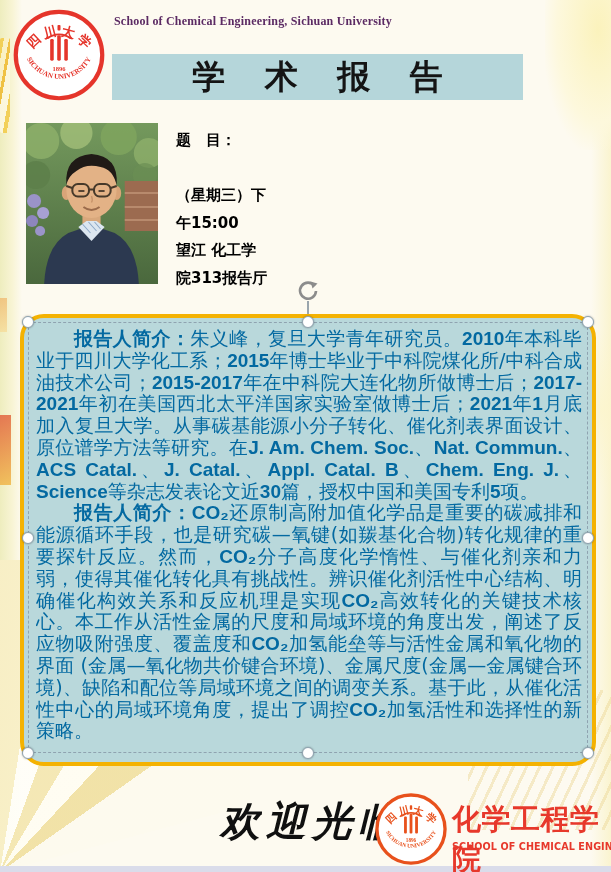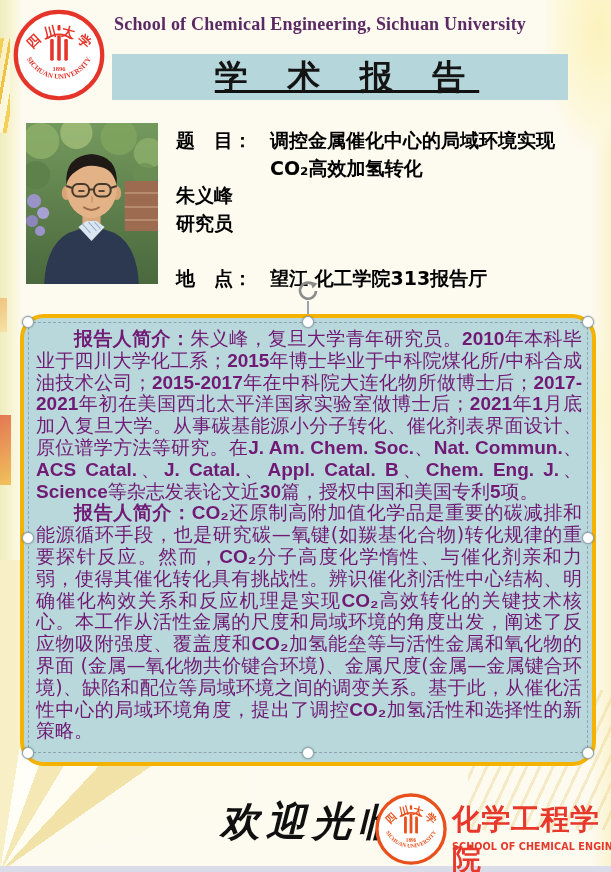--- a/index.html
+++ b/index.html
@@ -26,52 +26,52 @@
     background:linear-gradient(to left,#faf4cf,rgba(255,255,255,0));}
   .right-top-blob{left:545px;top:0;width:66px;height:150px;
     background:radial-gradient(ellipse at 80% 20%,#fbf2ba 0%,#fdf8dc 55%,rgba(255,255,255,0) 75%);opacity:.95;}
   .right-mid-blob{left:520px;top:330px;width:91px;height:160px;
     background:radial-gradient(ellipse at 90% 50%,#fcf5cc 0%,rgba(255,255,255,0) 70%);opacity:.8;}
   .right-bottom-streaks{left:468px;top:690px;width:143px;height:140px;
     background:repeating-linear-gradient(115deg,rgba(236,215,150,.55) 0 3px,rgba(255,252,240,0) 3px 12px);opacity:.85;}
   .bottom-strip{left:0;top:866px;width:611px;height:6px;background:#dadcea;}
   
   .school-en{position:absolute;left:114px;top:14px;width:480px;
-    font-family:"Liberation Serif",serif;font-weight:bold;font-size:18px;
+    font-family:"Liberation Serif",serif;font-weight:bold;font-size:12px;
     color:var(--header_purple);letter-spacing:.2px;}
-  .banner{position:absolute;left:112px;top:54px;width:456px;height:46px;
-    background:var(--banner_bg);display:flex;align-items:center;justify-content:center;text-decoration:underline;}
+  .banner{position:absolute;left:112px;top:54px;width:411px;height:46px;
+    background:var(--banner_bg);display:flex;align-items:center;justify-content:center;}
   .banner span{font-family:"DejaVu Serif","Liberation Serif",serif;font-size:33px;
     font-weight:600;letter-spacing:14px;padding-left:14px;color:#141414;}
   .seal{position:absolute;}
   .seal-top{left:12px;top:6px;width:94px;height:98px;color:var(--seal_red);}
   .seal-bottom{left:374px;top:792px;width:74px;height:74px;color:var(--footer_seal_orange);}
   .seal text{fill:currentColor;font-family:"Liberation Serif",serif;font-weight:bold;}
   
   .photo{position:absolute;left:26px;top:123px;width:132px;height:161px;}
   .info{position:absolute;left:176px;top:127px;width:432px;font-weight:bold;
-    font-size:19px;line-height:27.5px;color:#000;}
+    font-size:15px;line-height:27.5px;color:#000;}
   .info .row{display:grid;grid-template-columns:94px 1fr;}
   .info .lbl{white-space:nowrap;}
   
   .rotate-stem{position:absolute;left:307px;top:301px;width:1.5px;height:21px;background:#9aa5ad;}
   .rotate-icon{position:absolute;left:296px;top:279px;width:24px;height:24px;cursor:grab;}
   .gold-box{position:absolute;left:20px;top:314px;width:576px;height:452px;
     box-sizing:border-box;border:4px solid var(--box_border);border-radius:24px;
     background:var(--box_fill);}
   .selection{position:absolute;left:28px;top:322px;width:560px;height:431px;
     box-sizing:border-box;border:1.5px dashed var(--handle_gray);}
   .handle{position:absolute;width:10px;height:10px;border-radius:50%;background:#fff;
     border:1.2px solid var(--handle_gray);box-shadow:0 0 2px rgba(0,0,0,.35);
     transform:translate(-50%,-50%);cursor:pointer;}
   .h-tl{left:28px;top:322px;} .h-tm{left:308px;top:322px;} .h-tr{left:588px;top:322px;}
   .h-ml{left:28px;top:538px;} .h-mr{left:588px;top:538px;}
   .h-bl{left:28px;top:753px;} .h-bm{left:308px;top:753px;} .h-br{left:588px;top:753px;}
   .box-text{position:absolute;left:36px;top:328px;width:546px;height:420px;
-    font-size:19px;line-height:21.8px;text-align:justify;color:#701a75;overflow:hidden;}
+    font-size:19px;line-height:21.8px;text-align:justify;color:#0369a1;overflow:hidden;}
   .box-text p{margin:0;text-indent:2em;}
   .box-text b{font-family:"Liberation Sans",sans-serif;}
   
   .welcome{position:absolute;left:220px;top:794px;font-family:"DejaVu Serif","Liberation Serif",serif;
     font-style:italic;font-weight:bold;font-size:40px;letter-spacing:6px;color:#101010;}
   .footer-zh{position:absolute;left:452px;top:800px;font-size:29px;font-weight:bold;
     color:var(--footer_red);letter-spacing:.5px;}
   .footer-en{position:absolute;left:452px;top:841px;font-size:9.6px;font-weight:bold;
     color:var(--footer_red);white-space:nowrap;letter-spacing:.1px;}
 </style>
@@ -147,35 +147,30 @@
       <path d="M62.5,66.5 h5 M46,65 L40,63 M84,65 L90,63"></path>
     </g>
     <path d="M52,68 h6 M72,68 h6" stroke="#2a2118" stroke-width="1.6"></path>
     <path d="M65,73 q1.5,4 0,6.5" stroke="#c6936a" stroke-width="1.4" fill="none"></path>
     <path d="M57,84 q8,6 16,0" stroke="#9a6a4a" stroke-width="2" fill="none"></path>
   </svg>
 
   <div class="info">
     <div class="row">
       <span class="lbl">题　目：</span>
-      <span>
-        <span></span><span>调控金属催化中心的局域环境实现</span><br>
-        <span>CO₂高效加氢转化</span>
-      </span>
-    </div>
-    <div class="row">
-      <span>朱义峰　研究员</span>
+    </div>
+    <div class="row">
     </div>
     <div class="row">
       <span>
         <br>
+        <span>（星期三）下午15:00</span>
       </span>
     </div>
     <div class="row">
-      <span class="lbl">地　点：</span>
       <span>望江 化工学院313报告厅</span>
     </div>
   </div>
 
   <div class="rotate-stem"></div>
   <svg class="rotate-icon" viewBox="0 0 24 24">
     <path d="M18.5,7 A8,8 0 1 0 20,12" fill="none" stroke="#8c8c8c" stroke-width="2.6"></path>
     <path d="M14.5,2.5 L21.5,4.5 L16.5,9.5 Z" fill="#8c8c8c"></path>
   </svg>
 

